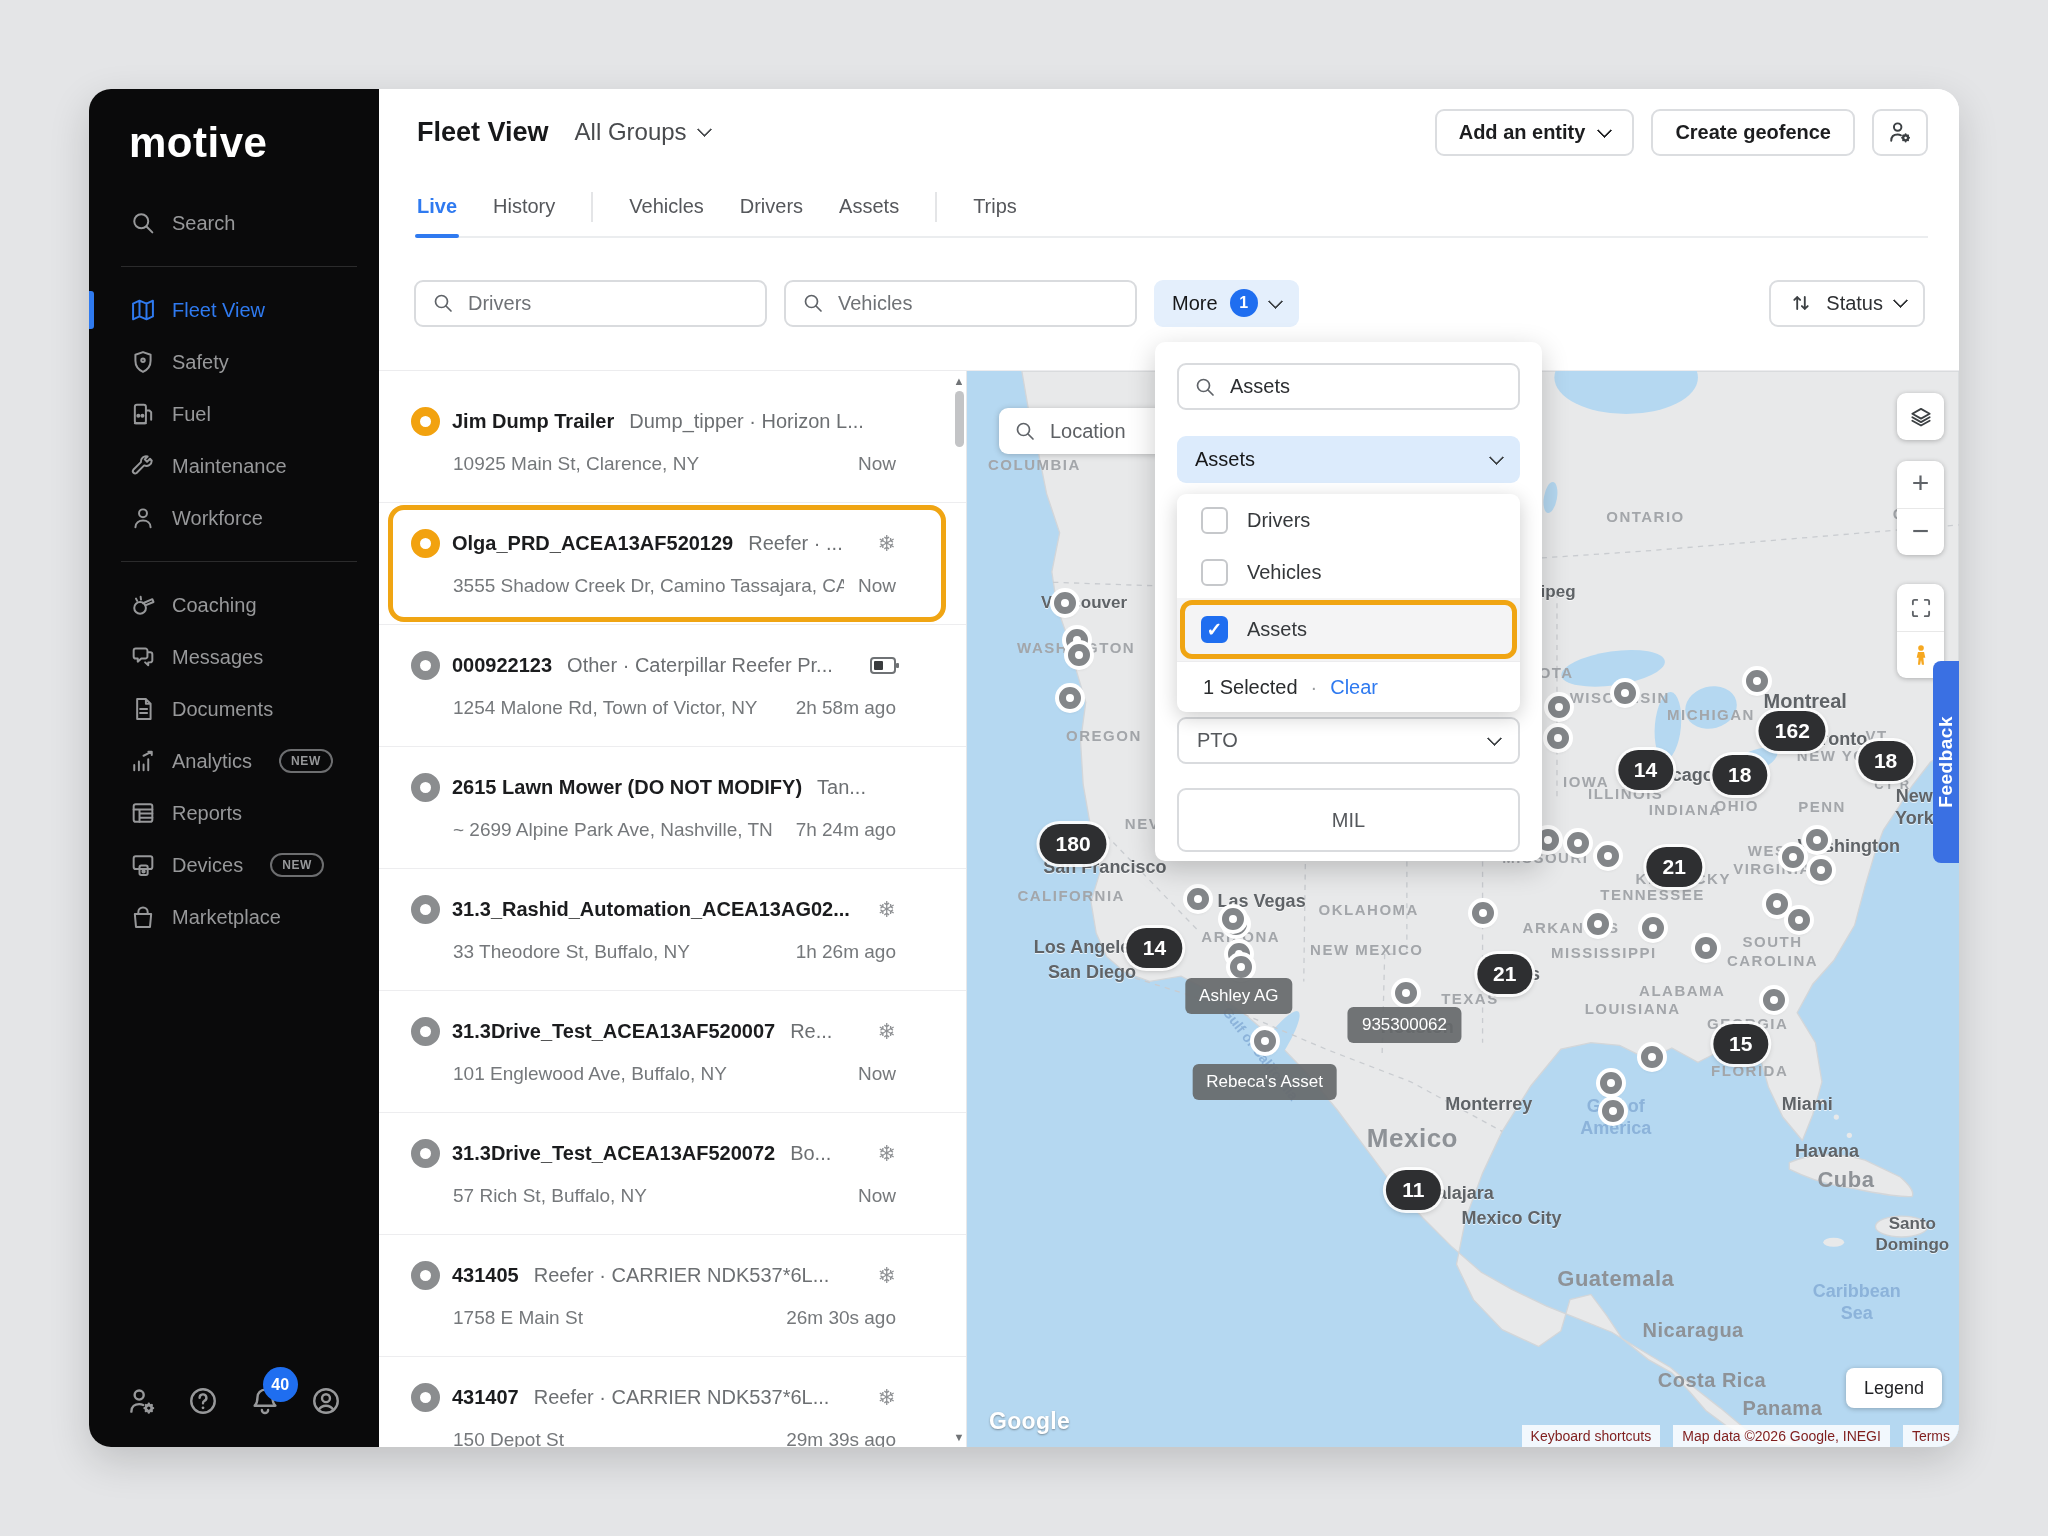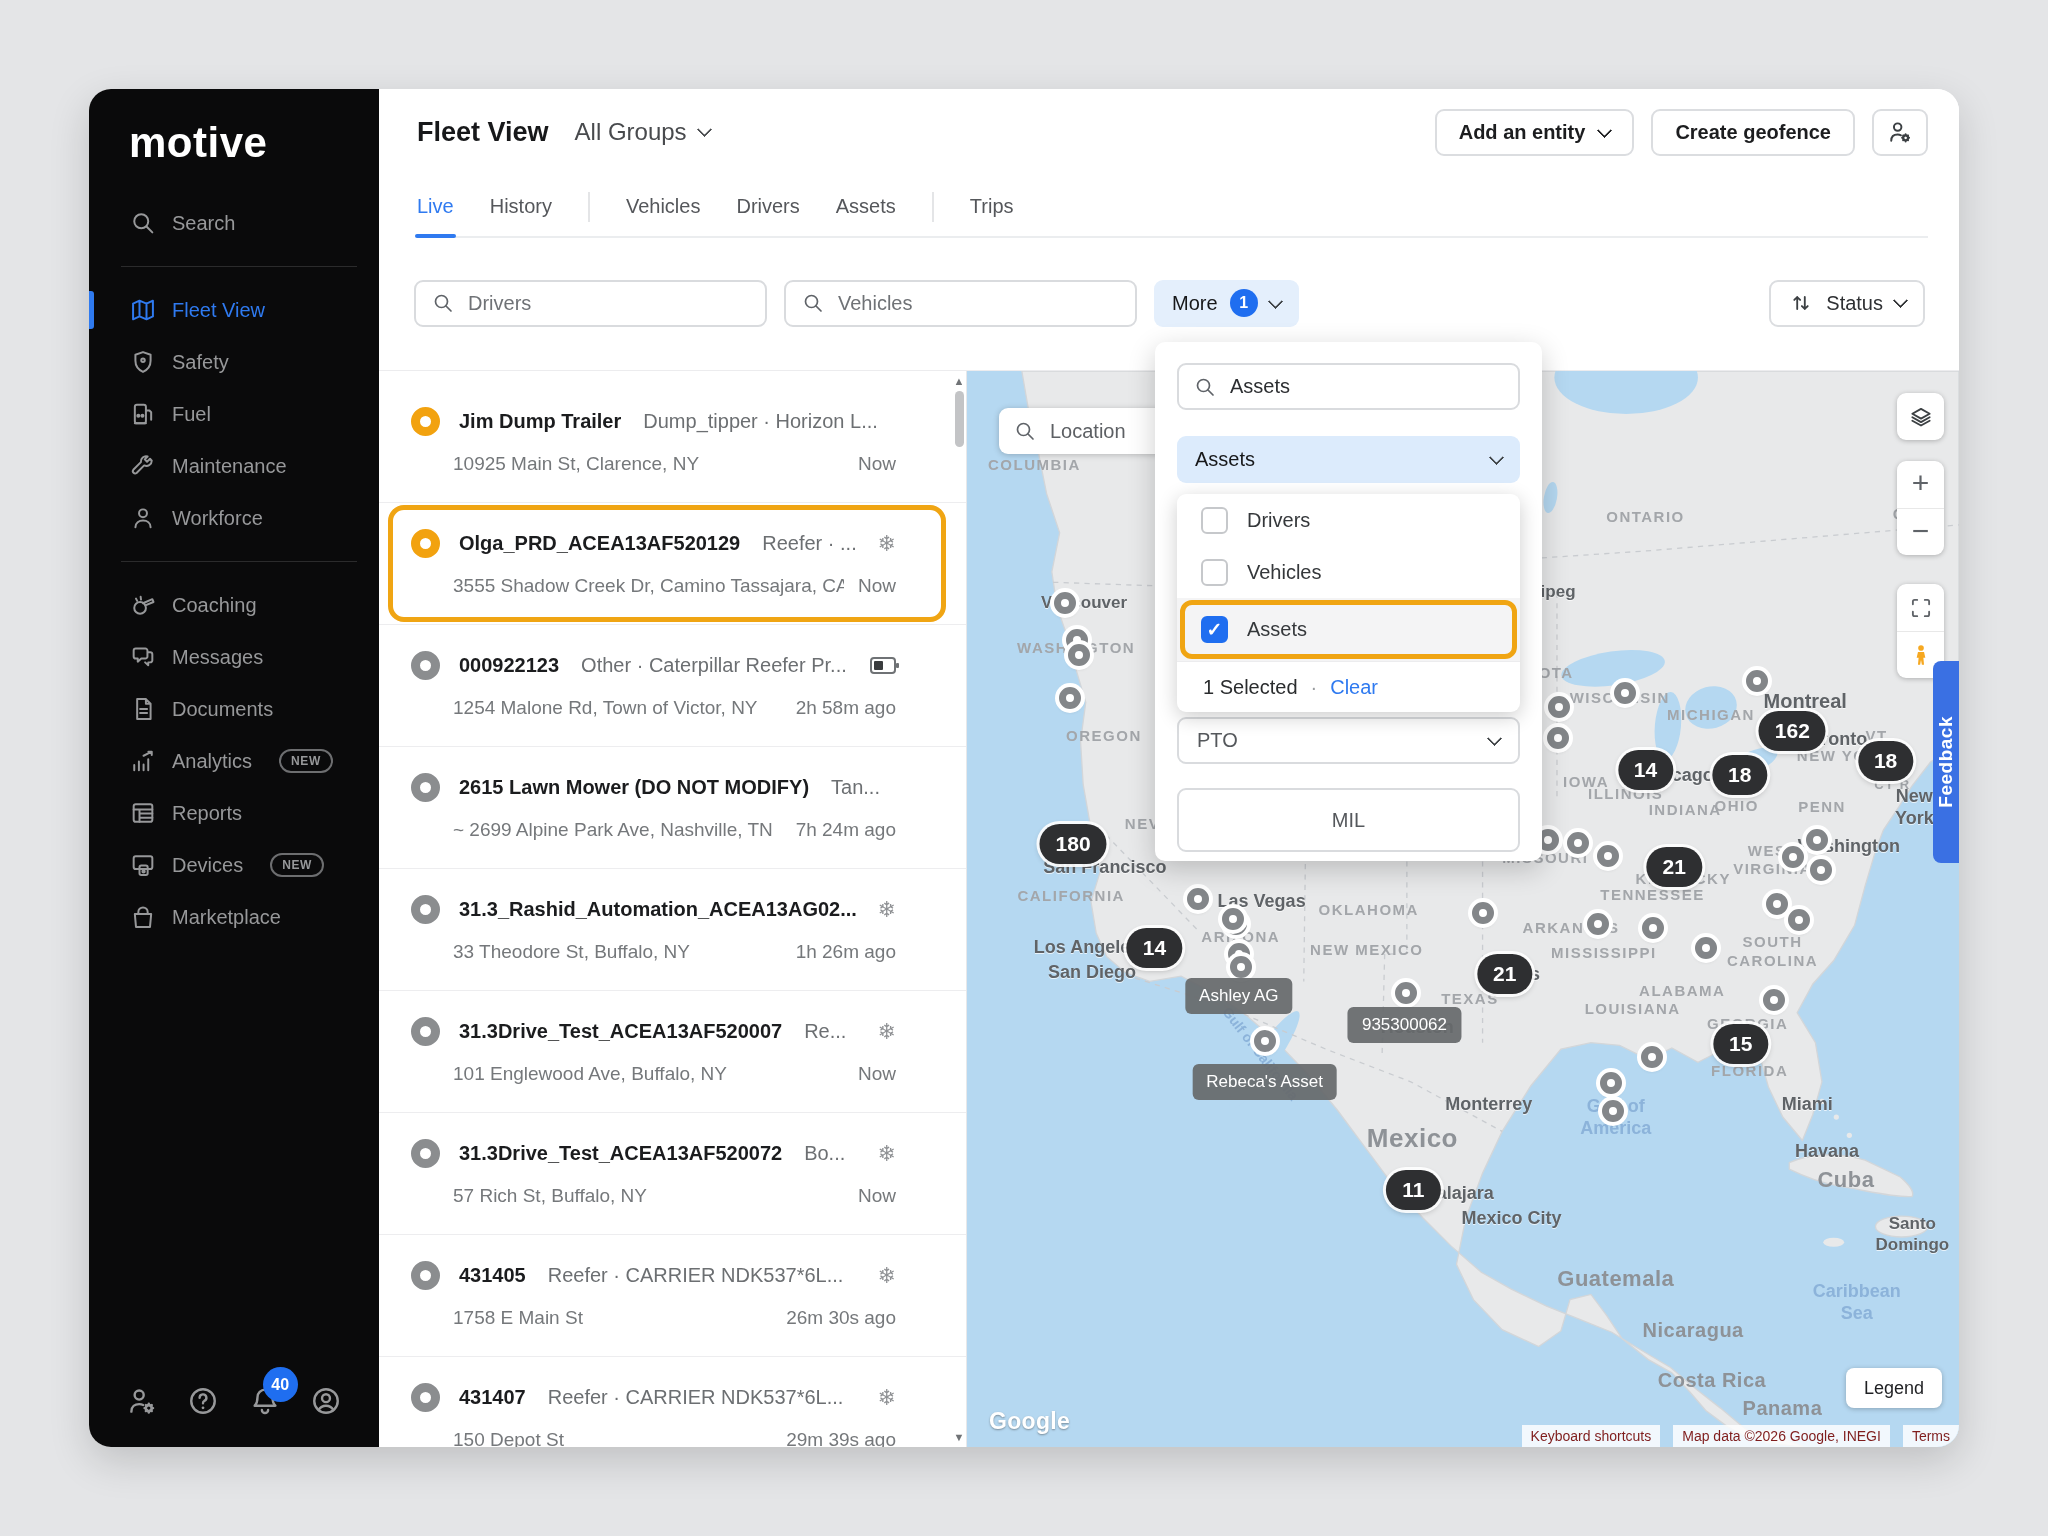--- a/index.html
+++ b/index.html
@@ -47,42 +47,42 @@
   .hspacer { flex:1; }
   .btn { height:47px; border:2px solid #dbdde0; border-radius:9px; background:#fff;
     font-size:20px; font-weight:700; color:#1c1d1f; display:flex; align-items:center;
     padding:0 22px; gap:14px; margin-left:17px; cursor:pointer; }
   .btn .chev { border-width:2.5px; margin-top:-4px; }
   .icon-btn { width:56px; padding:0; justify-content:center; color:#3c4043; }
   .icon-btn svg { width:28px; height:28px; }
   .tabs-row { display:flex; align-items:flex-end; gap:36px; margin:0 31px 0 38px;
     border-bottom:2px solid #ebedef; height:63px; }
   .tab { font-size:20px; color:#55575b; padding-bottom:18px; position:relative; cursor:pointer; }
-  .tab.active { color:#2f7af0; font-weight:400; }
+  .tab.active { color:#2f7af0; font-weight:700; }
   .tab.active::after { content:""; position:absolute; left:-2px; right:-2px; bottom:-2px; height:4px;
     background:#2f7af0; border-radius:2px; }
   .tab-divider { width:2px; height:30px; background:#e4e5e7; margin-bottom:14px; }
   .filter-row { display:flex; align-items:center; height:130px; padding:0 34px 0 35px; }
   .search-box { width:353px; height:47px; border:2px solid #d9dbde; border-radius:9px;
     display:flex; align-items:center; gap:13px; padding:0 15px; color:#6f7276; font-size:20px; margin-right:17px; }
   .search-box svg, .location-box svg, .panel-search svg { width:24px; height:24px; flex:0 0 24px; color:#5f6368; }
   .more-btn { height:47px; background:#e4effc; border-radius:9px; display:flex; align-items:center;
     gap:12px; padding:0 18px; font-size:20px; color:#17181a; cursor:pointer; }
   .more-badge { width:28px; height:28px; border-radius:50%; background:#1f6ef0; color:#fff;
     font-size:16px; font-weight:700; display:flex; align-items:center; justify-content:center; }
   .more-btn .chev { color:#3c4043; margin-top:-4px; }
   .status-btn { margin-left:auto; height:47px; border:2px solid #dbdde0; border-radius:9px;
     display:flex; align-items:center; gap:12px; padding:0 17px; font-size:20px; color:#2e3033; cursor:pointer; }
   .status-btn svg { width:26px; height:26px; color:#3c4043; }
   
   .content { position:absolute; top:281px; left:0; right:0; bottom:0; display:flex; border-top:1px solid #ececee; }
   .list-panel { width:588px; position:relative; background:#fff; border-right:1px solid #e7e8ea;
     overflow:hidden; padding-top:10px; }
   .asset-item { position:relative; height:122px; padding:26px 70px 0 32px; border-bottom:1px solid #ededef; }
-  .ai-row1 { display:flex; align-items:center; gap:19px; }
+  .ai-row1 { display:flex; align-items:center; gap:12px; }
   .status-ring { width:29px; height:29px; border-radius:50%; border:9px solid #8b8d8f; background:#fff; flex:0 0 29px; }
   .status-ring.orange { border-color:#f2a20f; }
   .ai-name { font-size:20px; font-weight:700; color:#1b1c1e; white-space:nowrap; }
   .ai-meta { font-size:20px; color:#6c6f72; margin-left:3px; white-space:nowrap; }
   .ai-flag { margin-left:auto; font-size:22px; color:#8f9194; line-height:1; }
   .battery { margin-left:auto; width:26px; height:17px; border:2px solid #6f7275; border-radius:4px; position:relative; }
   .battery::before { content:""; position:absolute; left:2px; top:2px; bottom:2px; width:9px; background:#3a3c3e; border-radius:1px; }
   .battery::after { content:""; position:absolute; right:-5px; top:4px; width:3px; height:5px; background:#6f7275; border-radius:1px; }
   .ai-row2 { display:flex; align-items:baseline; margin:17px 0 0 42px; }
   .ai-addr { font-size:19px; color:#75787b; white-space:nowrap; overflow:hidden; }

